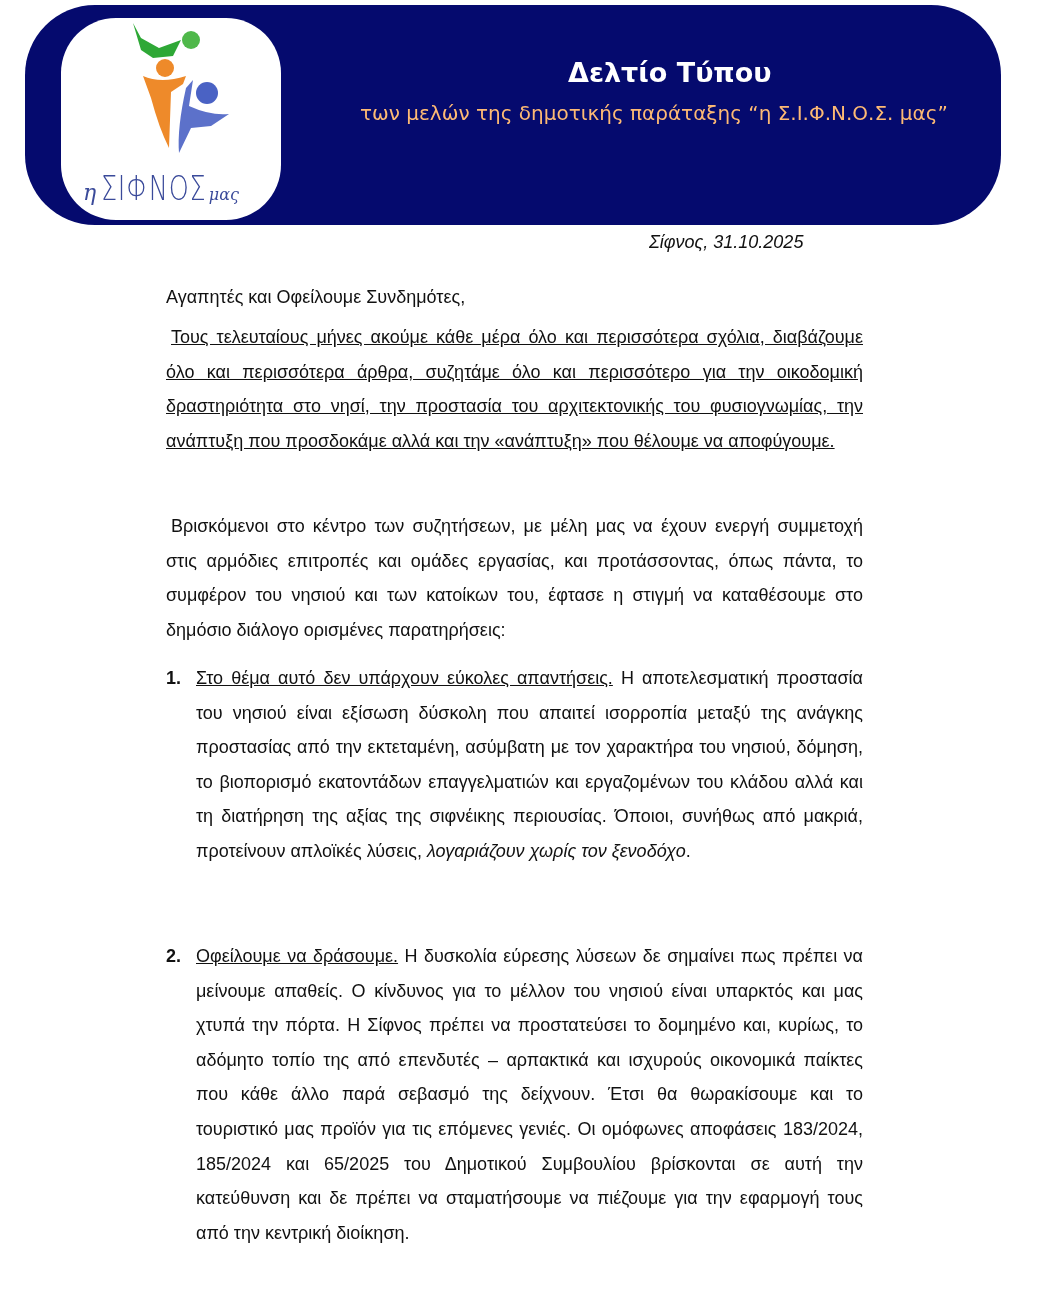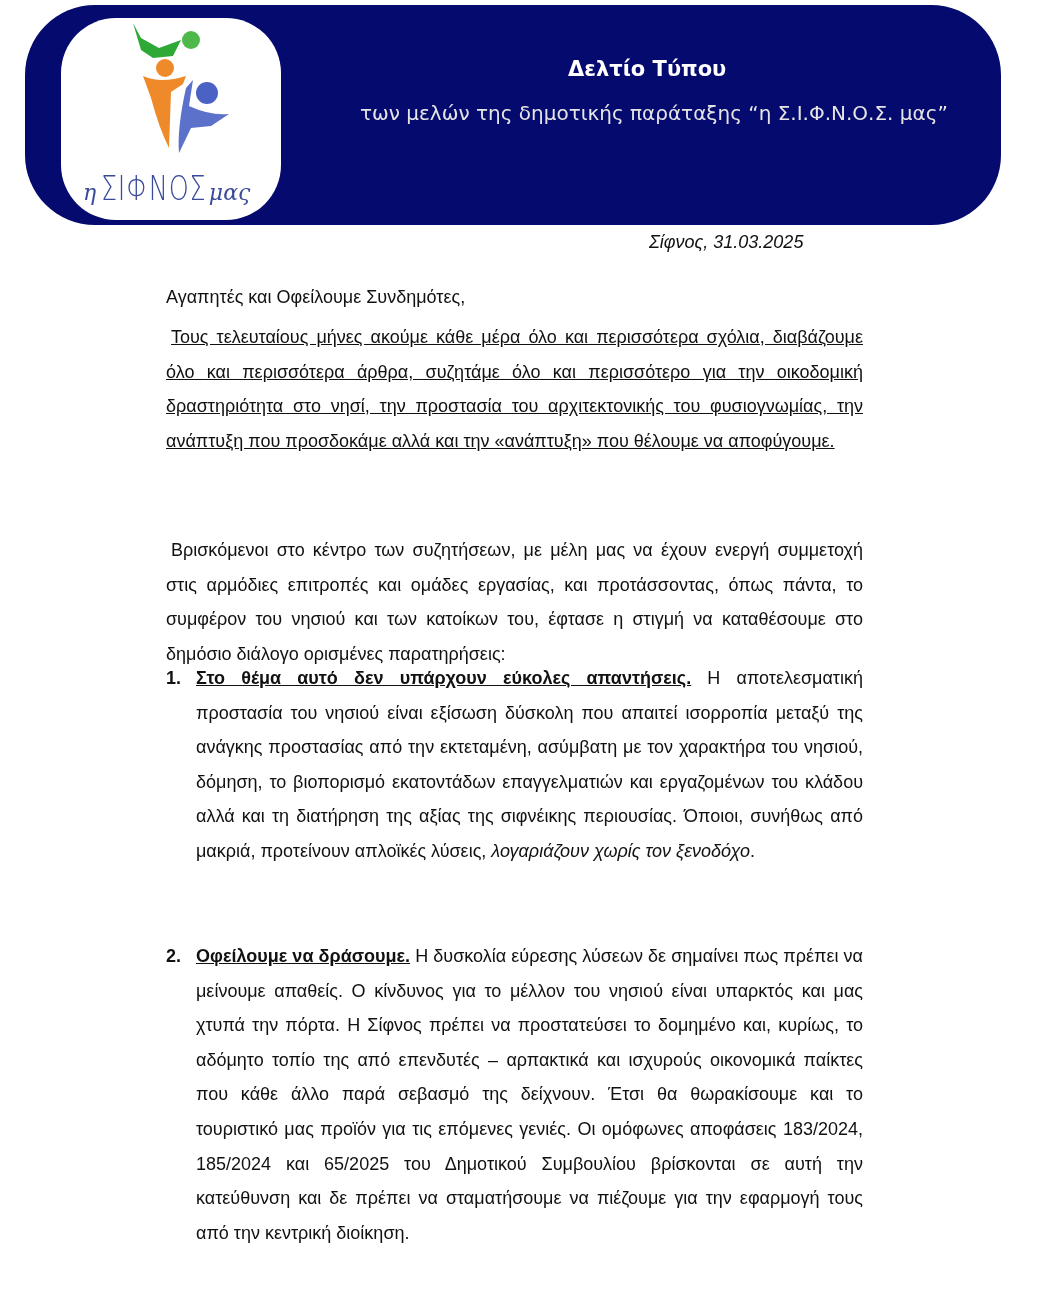--- a/index.html
+++ b/index.html
@@ -3,32 +3,32 @@
 <meta charset="utf-8">
 <style>
   html, body { margin:0; padding:0; background:#ffffff; }
   body { width:1057px; height:1304px; position:relative; overflow:hidden; font-family:"Liberation Sans", sans-serif; color:#111; }
   .banner { position:absolute; left:25px; top:5px; width:976px; height:220px; background:#050a6e; border-radius:70px; }
   .logo-box { position:absolute; left:36px; top:13px; width:220px; height:202px; background:#ffffff; border-radius:55px; }
   .logo-box svg { position:absolute; left:0; top:0; }
   .logo-text { position:absolute; left:22px; top:150px; font-family:"DejaVu Sans", sans-serif; color:#3a4a9a; white-space:nowrap; }
   .logo-text .eta { font-family:"DejaVu Serif", serif; font-style:italic; font-size:22px; }
   .logo-text .name { font-size:34px; letter-spacing:1px; font-weight:300; font-family:"DejaVu Sans", sans-serif; transform:scaleX(0.75); display:inline-block; transform-origin:left; margin-right:-38px; }
-  .logo-text .mas { font-family:"DejaVu Serif", serif; font-style:italic; font-size:22px;text-align:right; }
-  .banner-title { position:absolute; left:568px; top:57px; color:#fff; font-family:"DejaVu Sans", sans-serif; font-weight:bold; font-size:21px; }
-  .banner-sub { position:absolute; left:360px; top:101px; color:#e5e5e5; font-family:"DejaVu Sans", sans-serif; font-size:20px; }
+  .logo-text .mas { font-family:"DejaVu Serif", serif; font-style:italic; font-size:16px;text-align:right; }
+  .banner-title { position:absolute; left:568px; top:57px; color:#fff; font-family:"DejaVu Sans", sans-serif; font-weight:bold; font-size:27px; }
+  .banner-sub { position:absolute; left:360px; top:101px; color:#fdba74; font-family:"DejaVu Sans", sans-serif; font-size:20px; }
   .date { position:absolute; left:649px; top:232px; font-style:italic; font-size:18px; }
   .text { position:absolute; font-size:18px; line-height:34.6px; text-align:justify; }
   .greeting { left:166px; top:280px; }
   .p1 { left:166px; top:320px; width:697px; text-indent:5px;text-decoration:underline; }
-  .p2 { left:166px; top:509px; width:697px; text-indent:5px;margin-top:24px; }
+  .p2 { left:166px; top:509px; width:697px; text-indent:5px; }
   .item { position:absolute; left:166px; width:697px; font-size:18px; line-height:34.6px; }
   .item .num { position:absolute; left:0; top:0; font-weight:bold; }
   .item .body { margin-left:30px; text-align:justify; }
-  .item .lead { font-weight:bold; text-decoration:underline; }
+  .item .lead { font-weight:normal; text-decoration:underline; }
   .item1 { top:661px; }
   .item2 { top:939px; }
   em { font-style:italic;margin-top:44px; }
 </style>
 </head>
 <body>
 
 <div class="banner">
   <div class="logo-box">
     <svg width="220" height="150" viewBox="0 0 220 150">
@@ -45,21 +45,21 @@
     <div class="logo-text">
       <span class="eta">η</span>
       <span class="name">ΣΙΦΝΟΣ</span>
       <span class="mas">μας</span>
     </div>
   </div>
   <div class="banner-title" style="left:543px;top:52px;">Δελτίο Τύπου</div>
   <div class="banner-sub" style="left:335px;top:96px;">των μελών της δημοτικής παράταξης “η Σ.Ι.Φ.Ν.Ο.Σ. μας”</div>
 </div>
 
-<div class="date">Σίφνος, 31.03.2025</div>
+<div class="date">Σίφνος, 31.10.2025</div>
 
 <div class="text greeting">Αγαπητές και Οφείλουμε Συνδημότες,</div>
 <div class="text p1">Τους τελευταίους μήνες ακούμε κάθε μέρα όλο και περισσότερα σχόλια, διαβάζουμε όλο και περισσότερα άρθρα, συζητάμε όλο και περισσότερο για την οικοδομική δραστηριότητα στο νησί, την προστασία του αρχιτεκτονικής του φυσιογνωμίας, την ανάπτυξη που προσδοκάμε αλλά και την «ανάπτυξη» που θέλουμε να αποφύγουμε.</div>
 <div class="text p2">Βρισκόμενοι στο κέντρο των συζητήσεων, με μέλη μας να έχουν ενεργή συμμετοχή στις αρμόδιες επιτροπές και ομάδες εργασίας, και προτάσσοντας, όπως πάντα, το συμφέρον του νησιού και των κατοίκων του, έφτασε η στιγμή να καταθέσουμε στο δημόσιο διάλογο ορισμένες παρατηρήσεις:</div>
 
 <div class="item item1">
   <span class="num">1.</span>
   <div class="body"><span class="lead">Στο θέμα αυτό δεν υπάρχουν εύκολες απαντήσεις.</span><span> Η αποτελεσματική προστασία του νησιού είναι εξίσωση δύσκολη που απαιτεί ισορροπία μεταξύ της ανάγκης προστασίας από την εκτεταμένη, ασύμβατη με τον χαρακτήρα του νησιού, δόμηση, το βιοπορισμό εκατοντάδων επαγγελματιών και εργαζομένων του κλάδου αλλά και τη διατήρηση της αξίας της σιφνέικης περιουσίας. Όποιοι, συνήθως από μακριά, προτείνουν απλοϊκές λύσεις, </span><em>λογαριάζουν χωρίς τον ξενοδόχο</em><span>.</span></div>
 </div>
 

